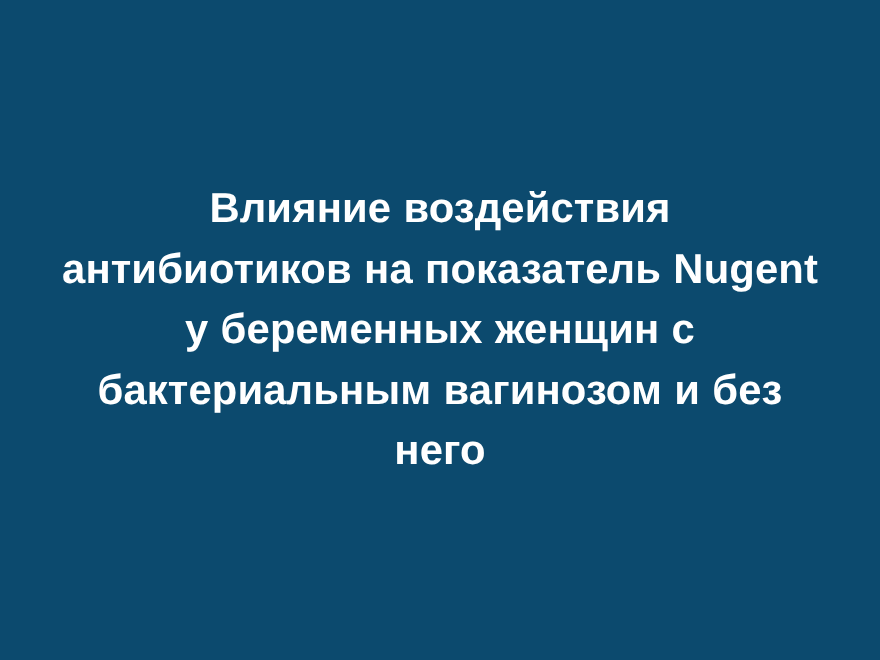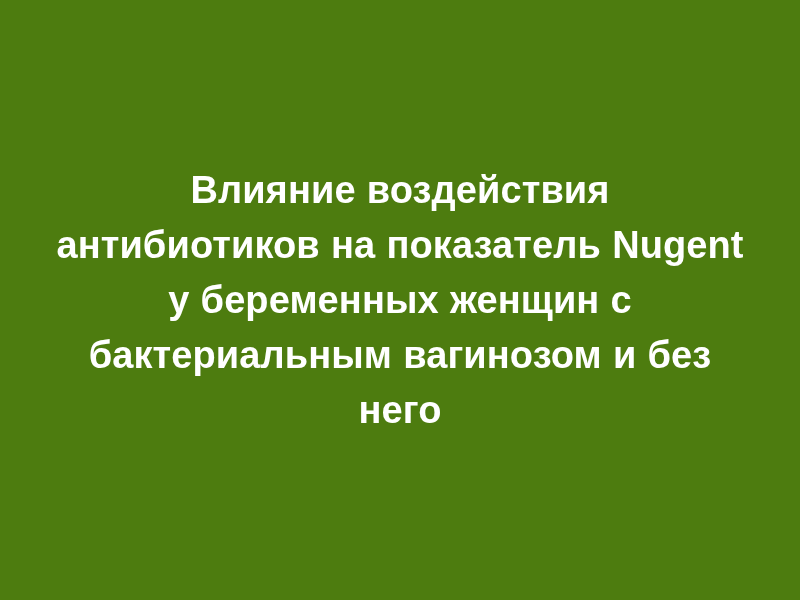--- a/index.html
+++ b/index.html
@@ -16,21 +16,21 @@
   }
 
   #title-card {
     position: relative;
     box-sizing: border-box;
     width: 800px;
     height: 600px;
     display: flex;
     align-items: center;
     justify-content: center;
-    background: #4d7c0f;
+    background: #0c4a6e;
   }
 
   #title-block {
     width: 700px;
     padding: 0 6px;
     box-sizing: border-box;
     display: flex;
     align-items: center;
     justify-content: center;
   }

